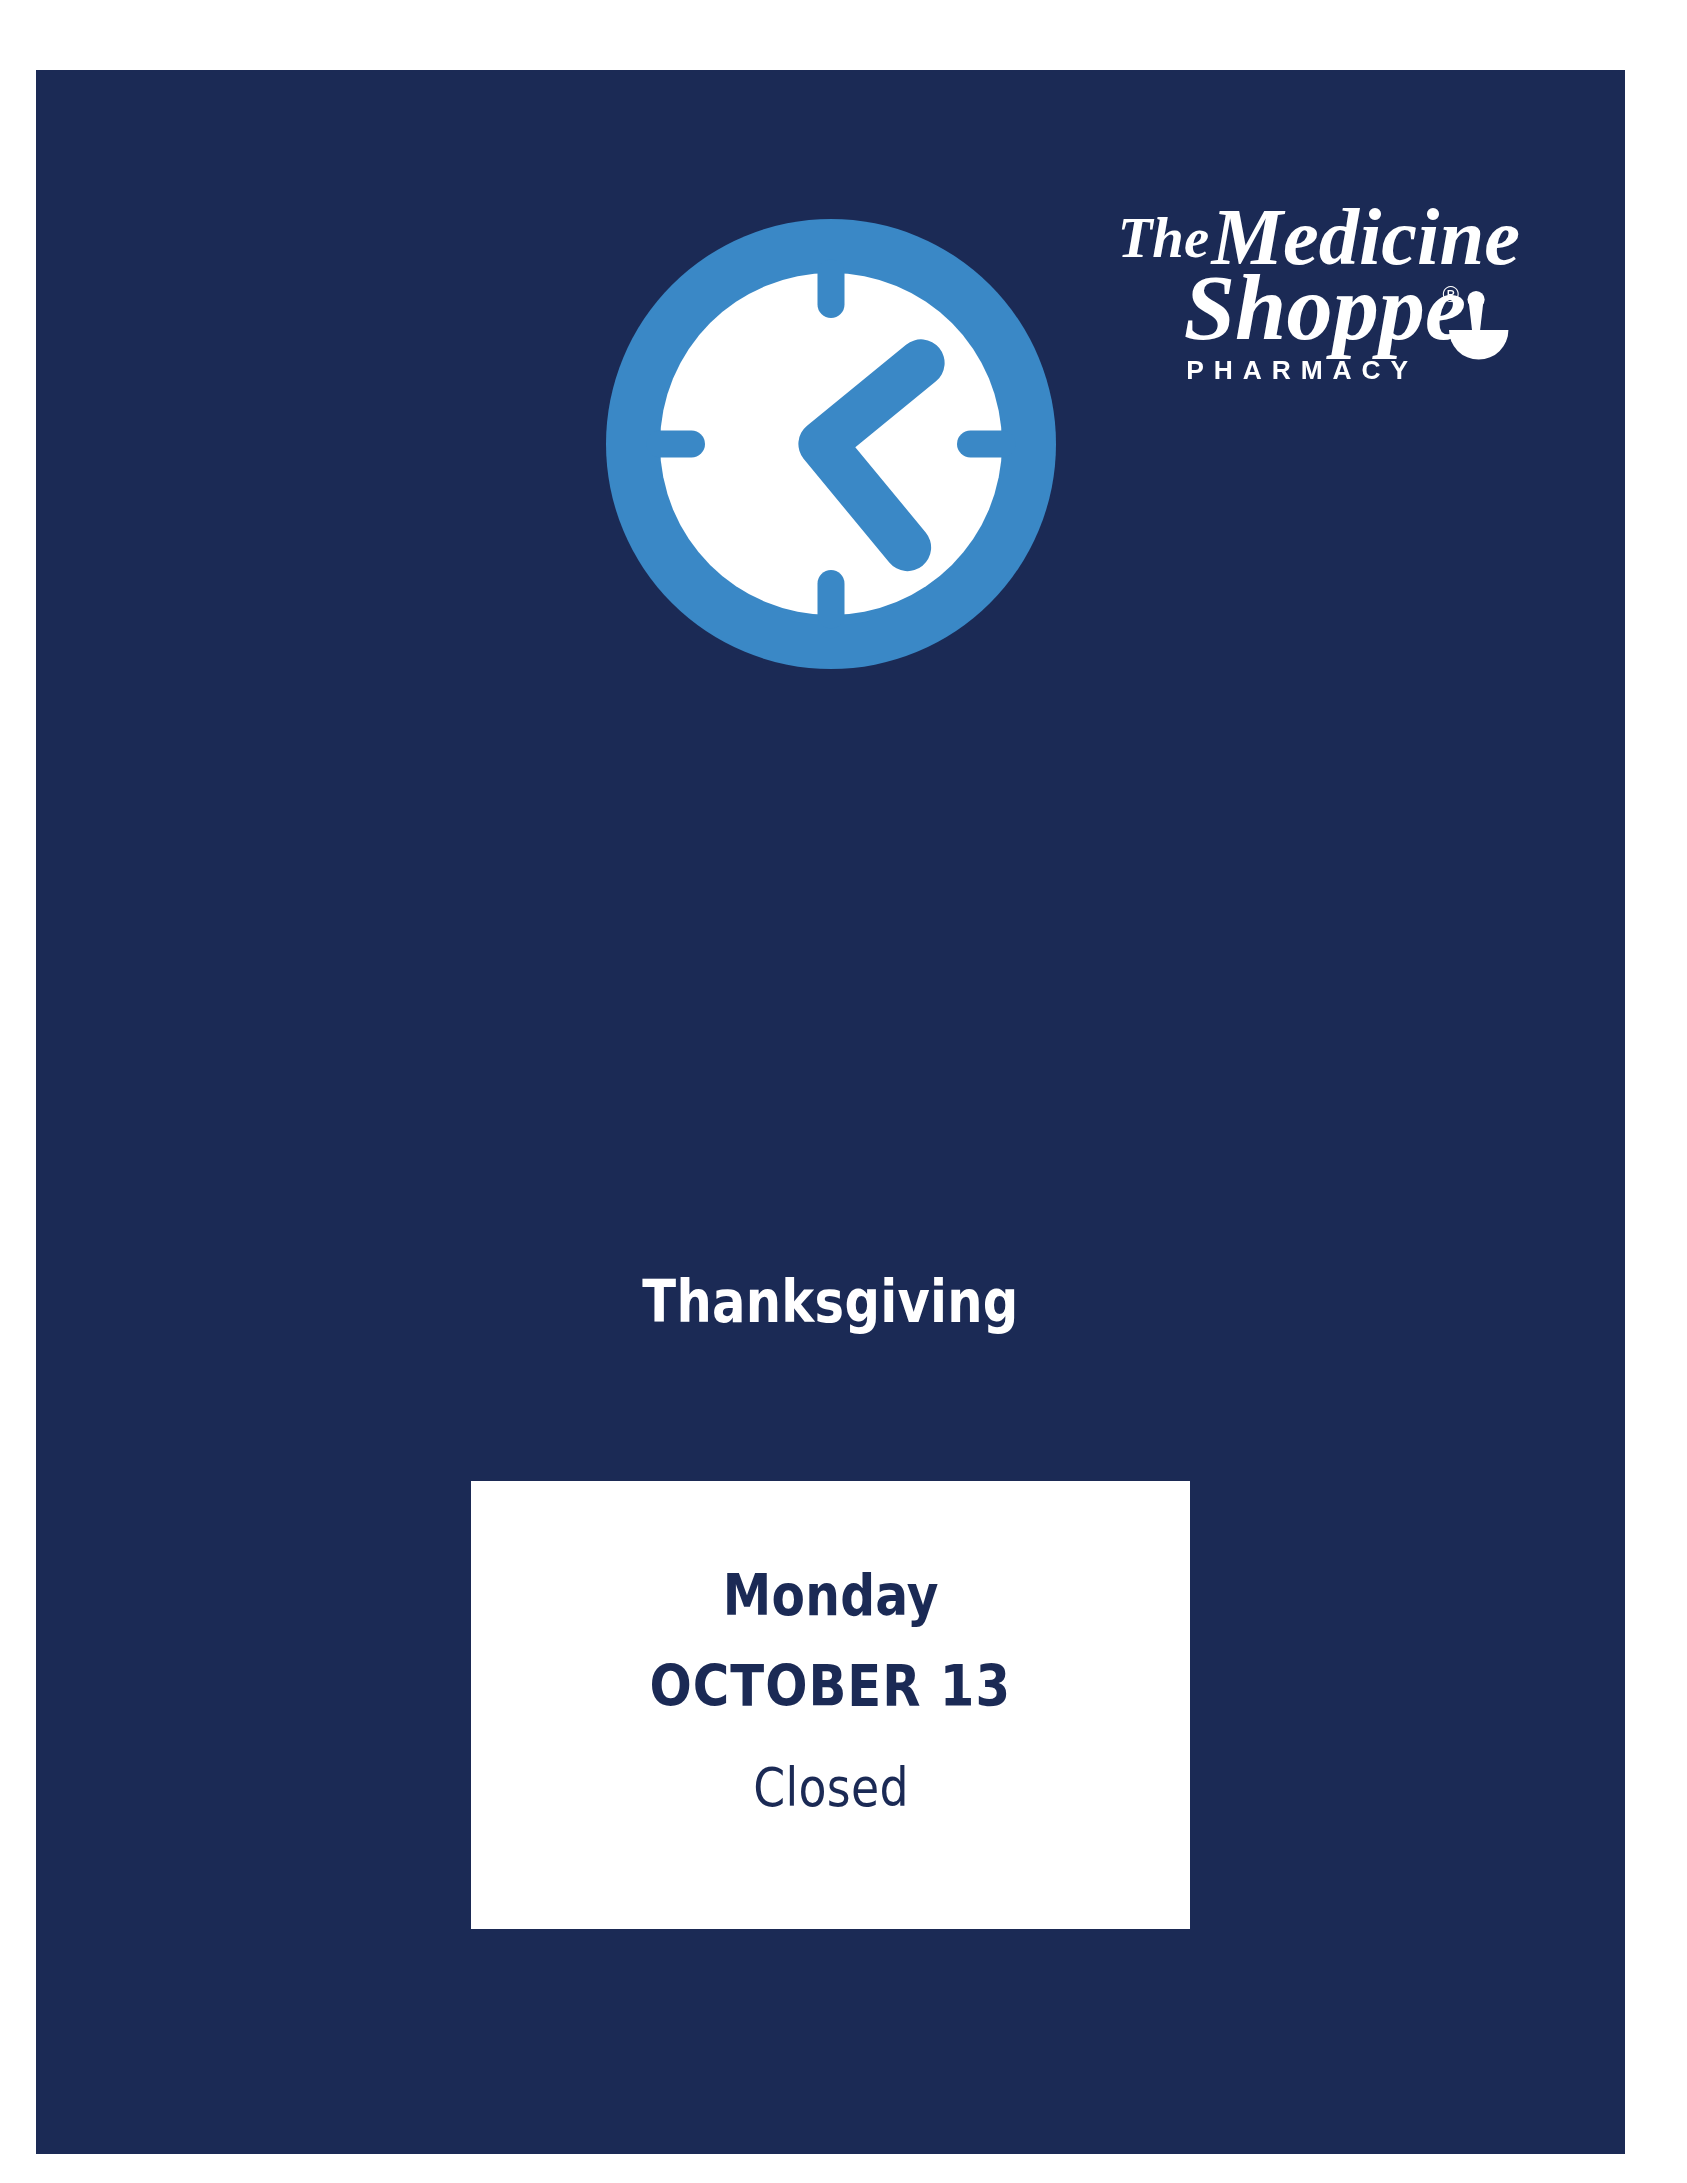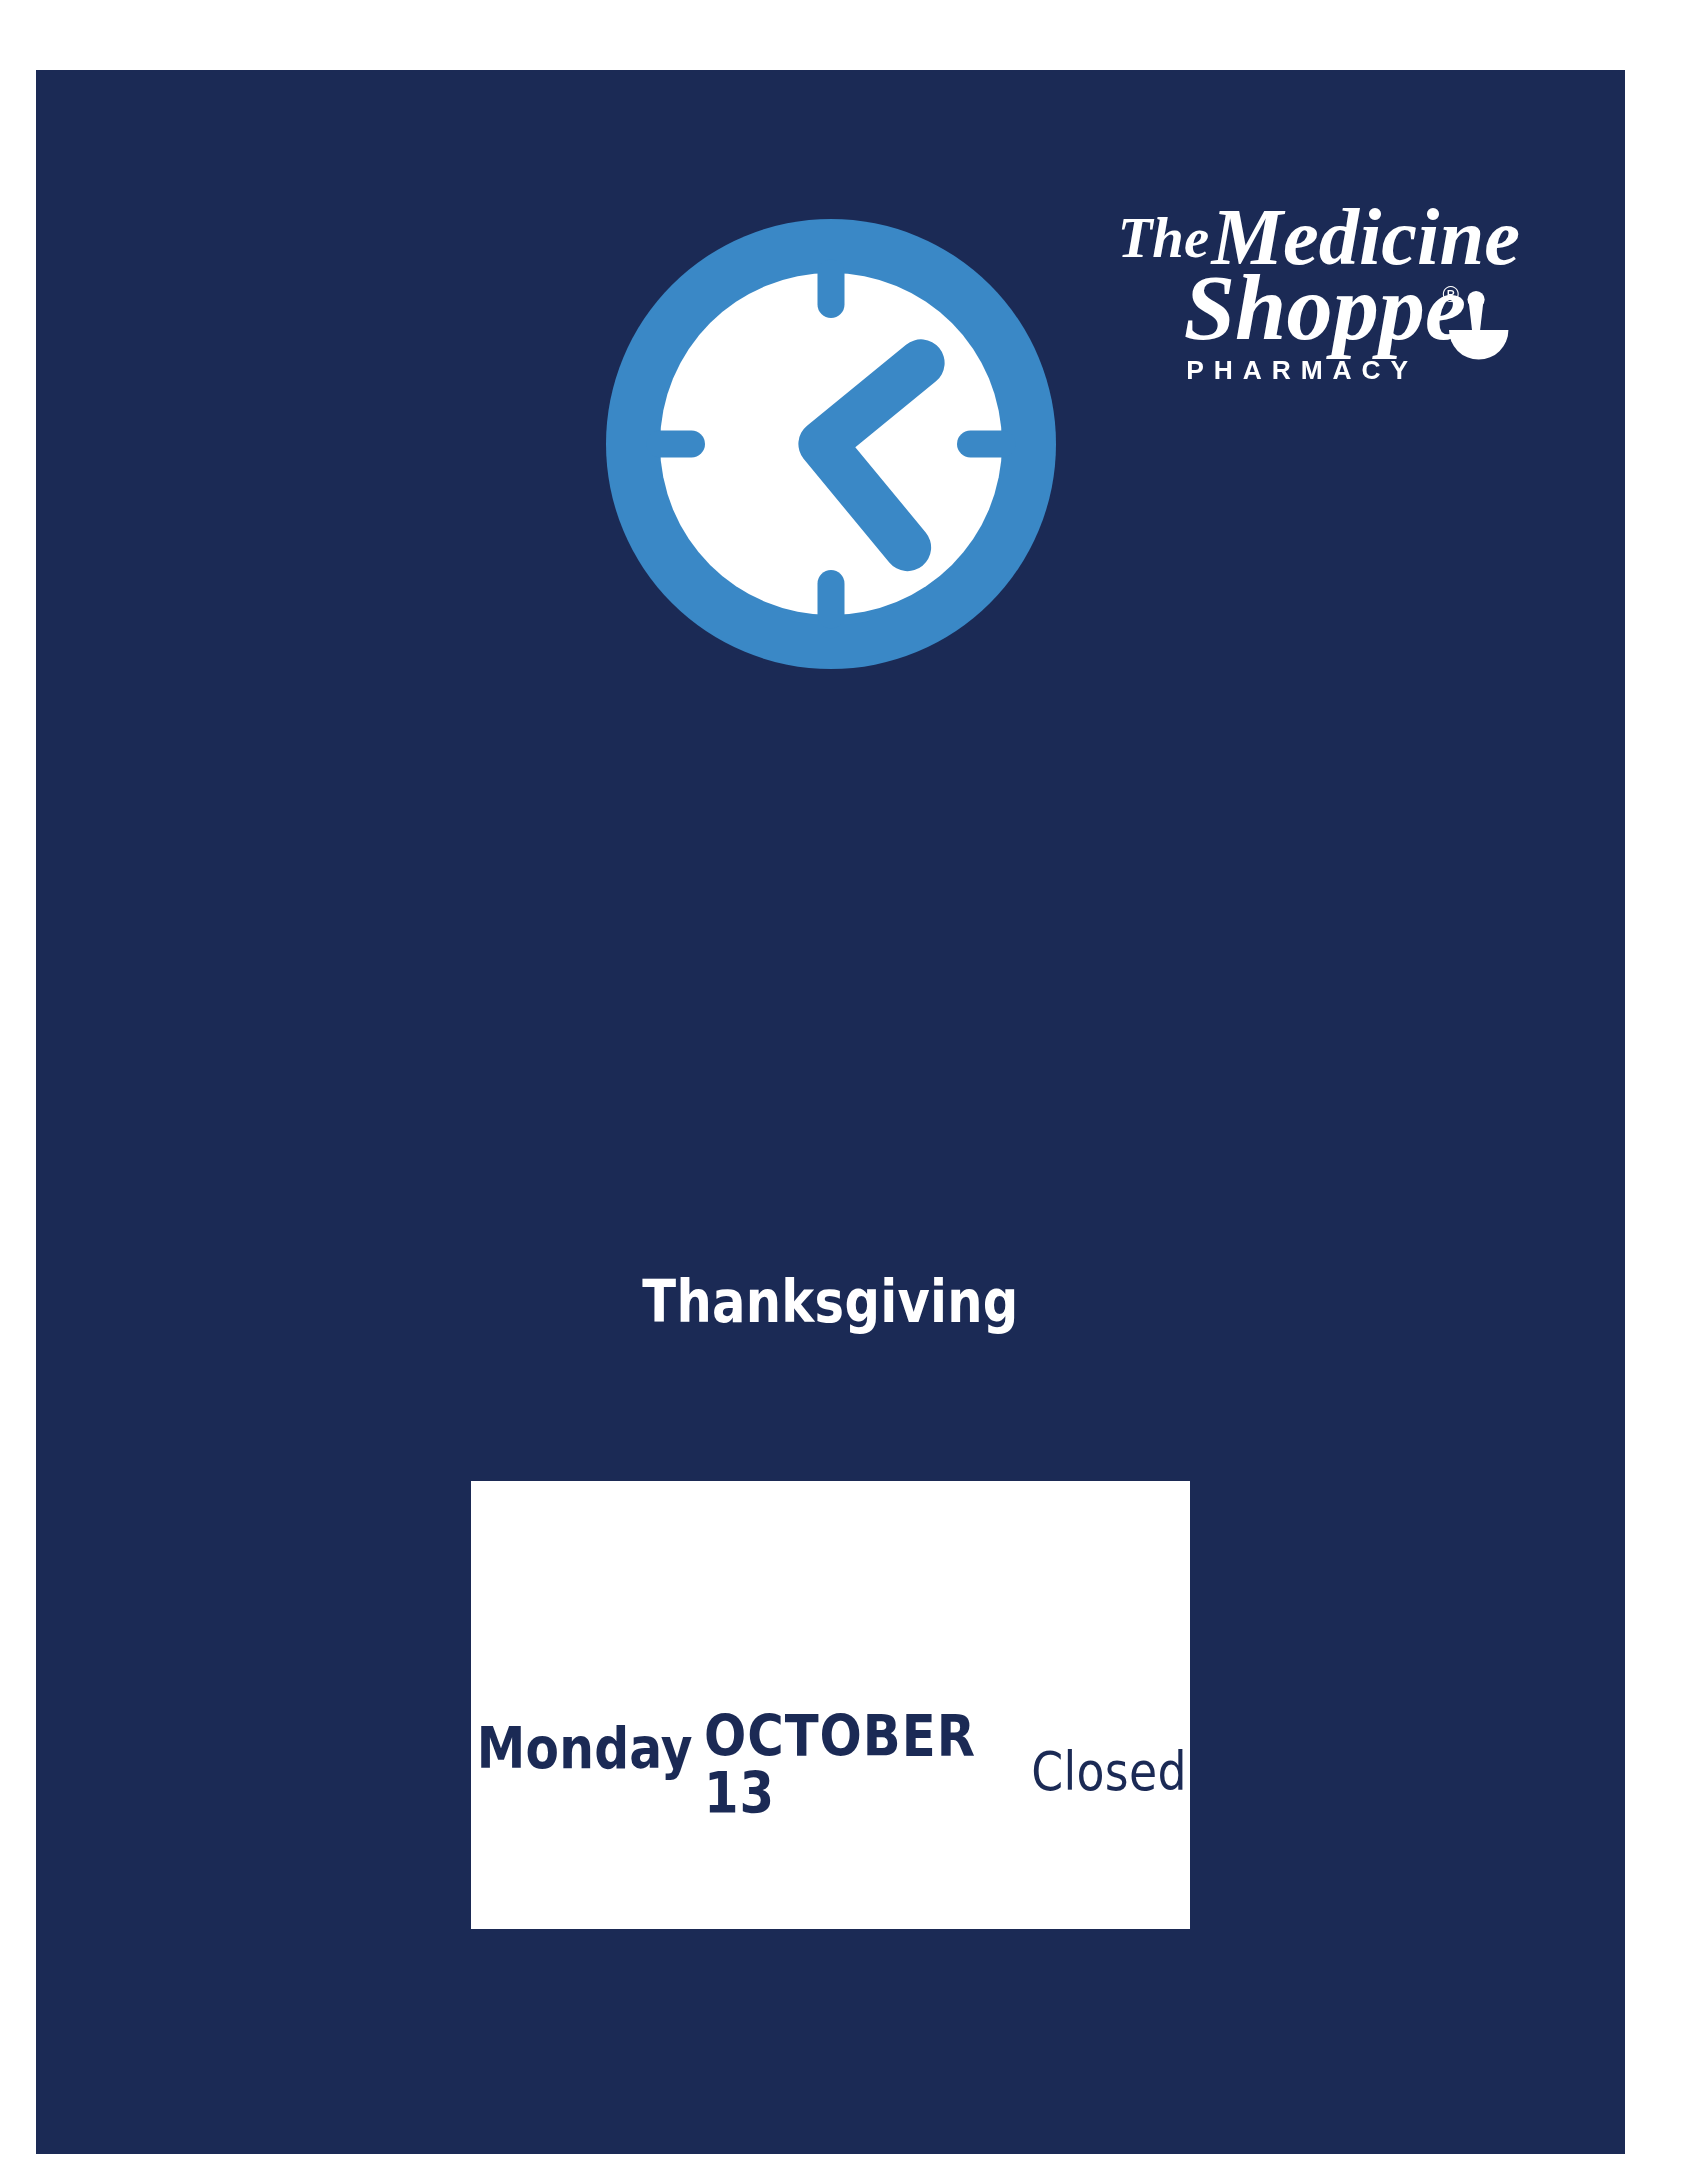--- a/index.html
+++ b/index.html
@@ -85,20 +85,21 @@
 
   
   .card {
     position: absolute;
     left: 435px;          
     top: 1411px;          
     width: 719px;
     height: 448px;
     background: #ffffff;
     display: flex;
+    flex-direction: column;
     align-items: center;
     justify-content: flex-start;
     box-sizing: border-box;
     padding-top: 86px;
   }
   .card-day {
     color: #1B2A55;
     font-family: "Liberation Sans Narrow", "DejaVu Sans Condensed", "Liberation Sans", sans-serif;
     font-weight: bold;
     font-size: 57px;

